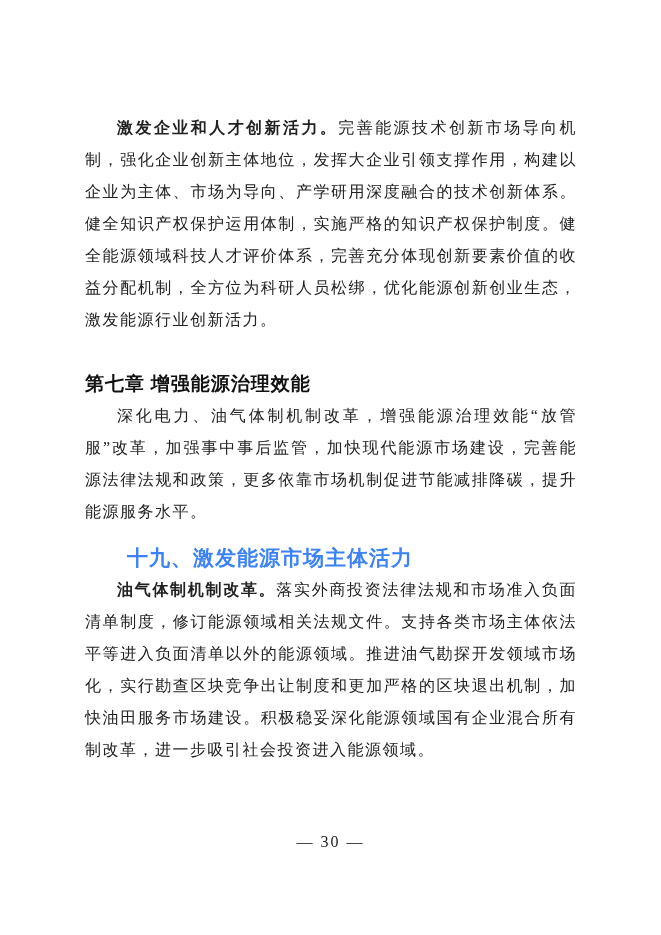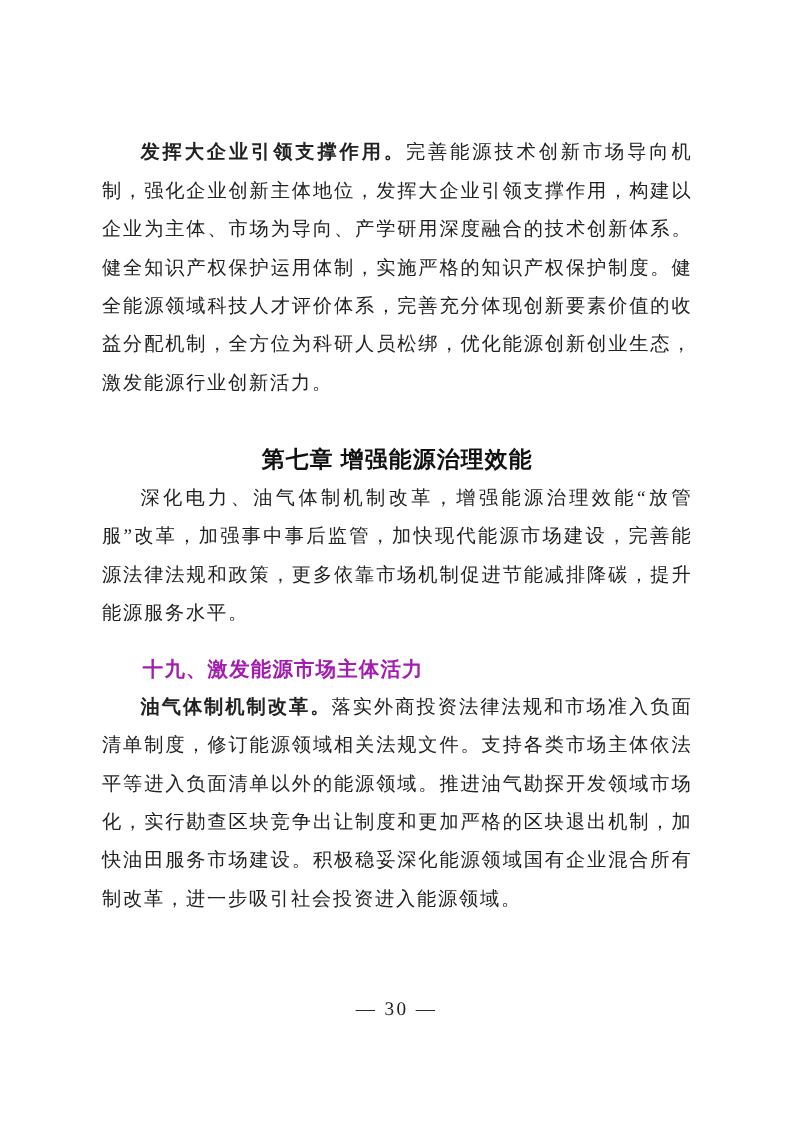--- a/index.html
+++ b/index.html
@@ -26,52 +26,52 @@
     text-align: justify;
     text-indent: 2em;
     color: #222222;
   }
   .lead { font-weight: bold; }
   .chapter-heading {
     margin: 32px 0 0 0;
     font-size: 19px;
     line-height: 32px;
     font-weight: bold;
-    text-align: center;
+    text-align: left;
     letter-spacing: 1px;
     color: #111111;
   }
   .section-heading {
     margin: 14px 0 0 0;
-    font-size: 17px;
+    font-size: 21px;
     line-height: 32px;
     font-weight: bold;
     font-family: "Liberation Sans", "DejaVu Sans", sans-serif;
     text-indent: 2em;
     letter-spacing: 1px;
-    color: #a21caf;
+    color: #3b82f6;
   }
   .page-number {
     position: absolute;
     left: 0;
     top: 833px;
     width: 661px;
     text-align: center;
     font-size: 16px;
     letter-spacing: 2px;
     color: #222222;
   }
 </style>
 </head>
 <body>
 
 <div class="page">
   <div class="content">
 
-    <p class="body-para"><span class="lead">发挥大企业引领支撑作用。</span><span>完善能源技术创新市场导向机制，强化企业创新主体地位，发挥大企业引领支撑作用，构建以企业为主体、市场为导向、产学研用深度融合的技术创新体系。健全知识产权保护运用体制，实施严格的知识产权保护制度。健全能源领域科技人才评价体系，完善充分体现创新要素价值的收益分配机制，全方位为科研人员松绑，优化能源创新创业生态，激发能源行业创新活力。</span></p>
+    <p class="body-para"><span class="lead">激发企业和人才创新活力。</span><span>完善能源技术创新市场导向机制，强化企业创新主体地位，发挥大企业引领支撑作用，构建以企业为主体、市场为导向、产学研用深度融合的技术创新体系。健全知识产权保护运用体制，实施严格的知识产权保护制度。健全能源领域科技人才评价体系，完善充分体现创新要素价值的收益分配机制，全方位为科研人员松绑，优化能源创新创业生态，激发能源行业创新活力。</span></p>
 
     <h1 class="chapter-heading">第七章 增强能源治理效能</h1>
 
     <p class="body-para">深化电力、油气体制机制改革，增强能源治理效能“放管服”改革，加强事中事后监管，加快现代能源市场建设，完善能源法律法规和政策，更多依靠市场机制促进节能减排降碳，提升能源服务水平。</p>
 
     <h2 class="section-heading">十九、激发能源市场主体活力</h2>
 
     <p class="body-para"><span class="lead">油气体制机制改革。</span><span>落实外商投资法律法规和市场准入负面清单制度，修订能源领域相关法规文件。支持各类市场主体依法平等进入负面清单以外的能源领域。推进油气勘探开发领域市场化，实行勘查区块竞争出让制度和更加严格的区块退出机制，加快油田服务市场建设。积极稳妥深化能源领域国有企业混合所有制改革，进一步吸引社会投资进入能源领域。</span></p>
 
 

